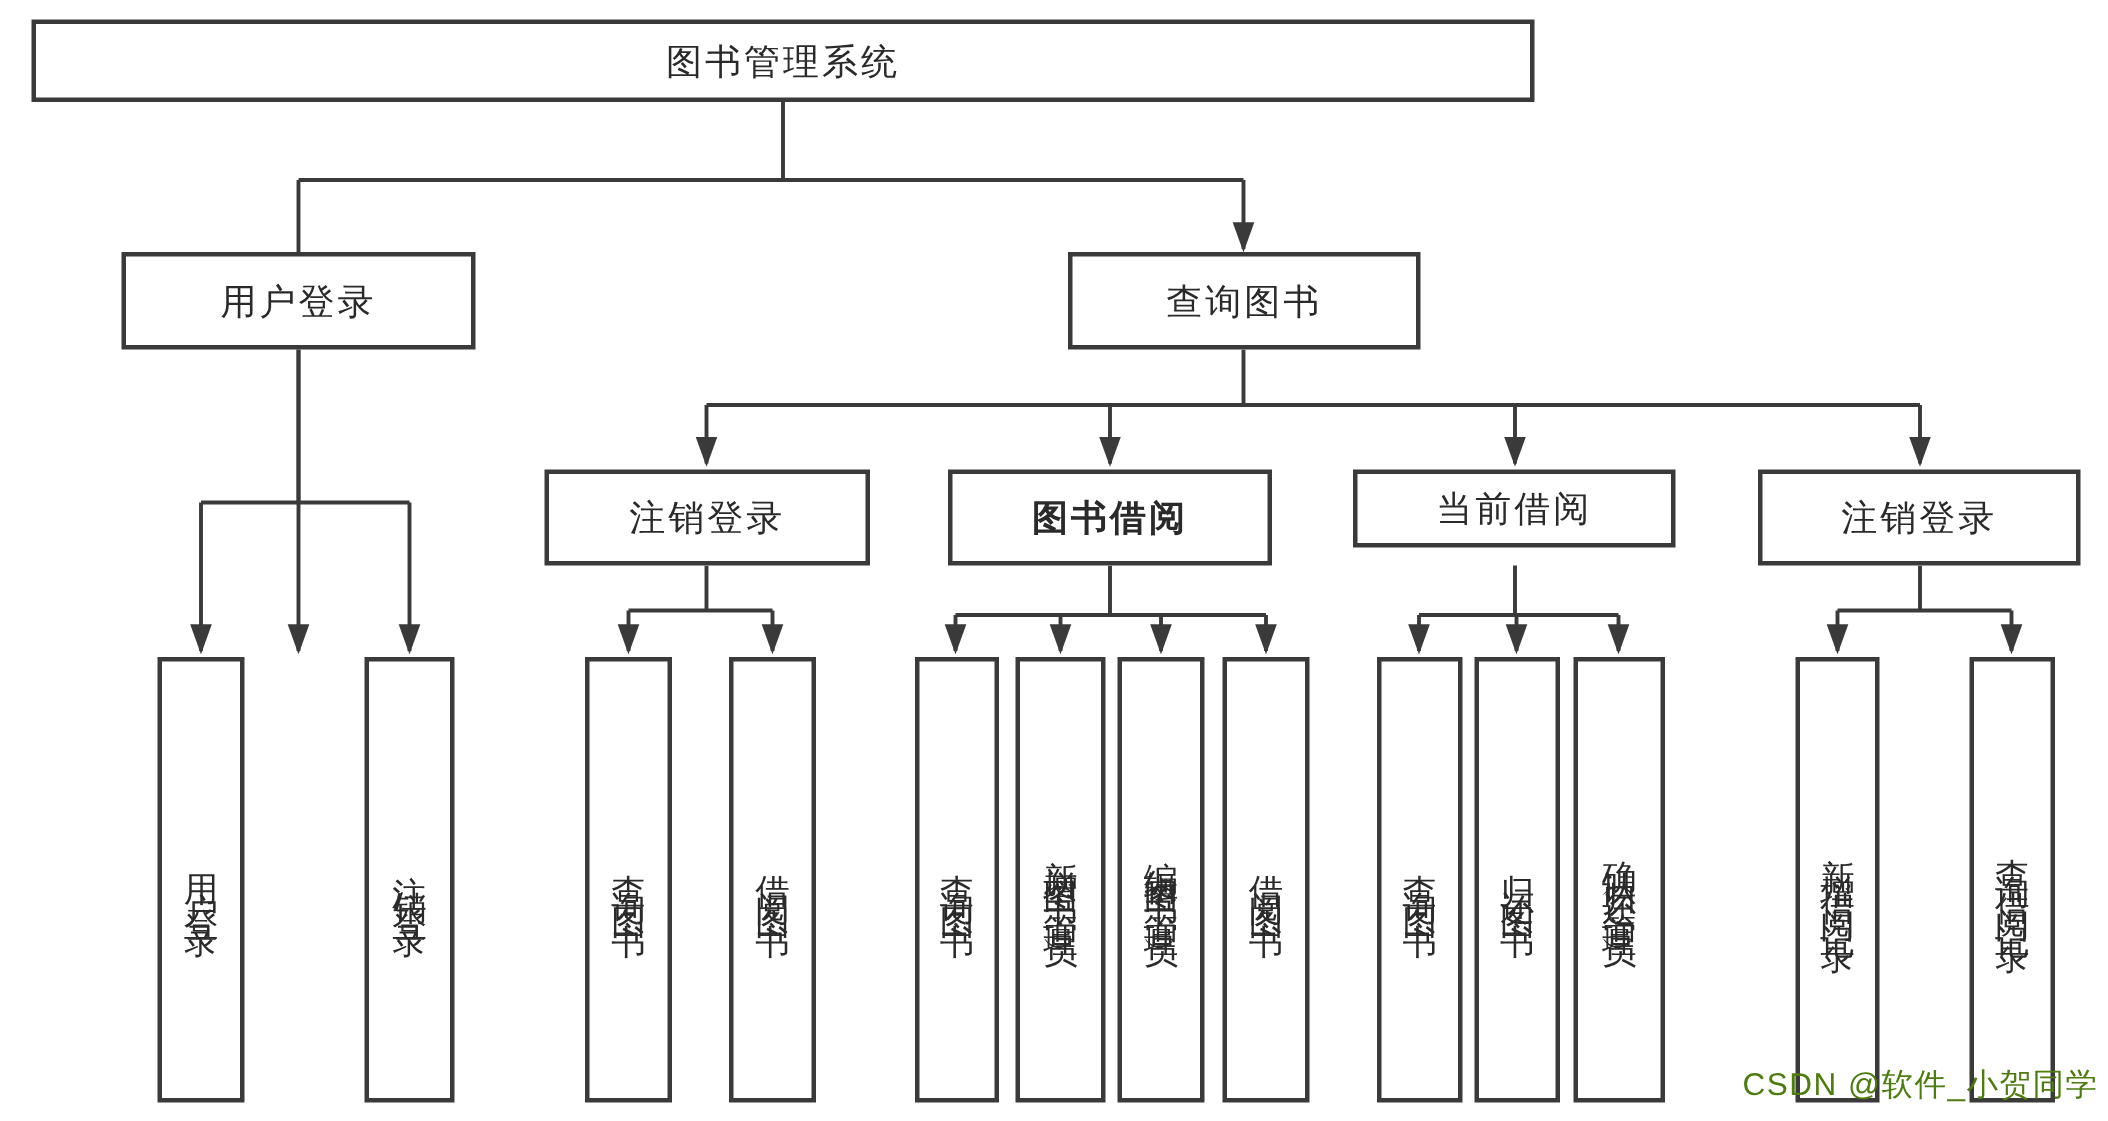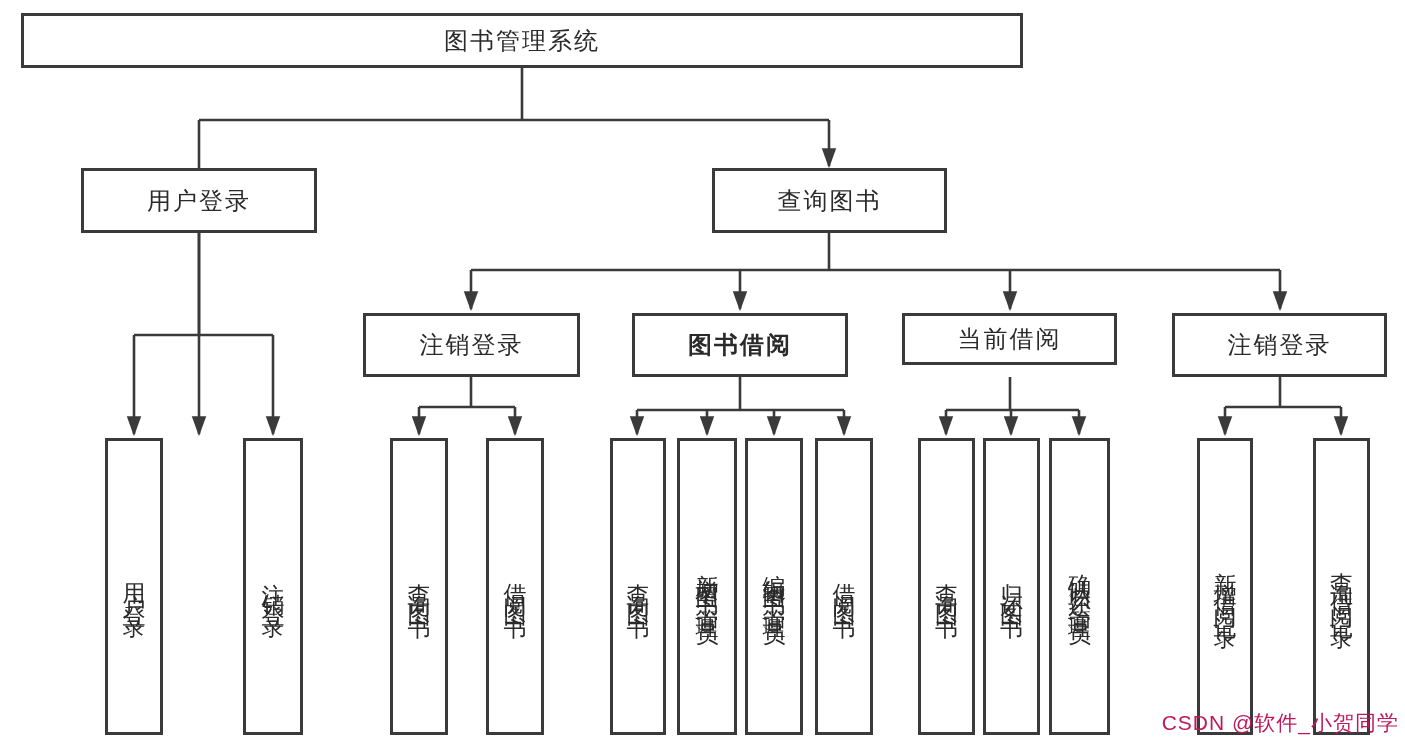--- a/index.html
+++ b/index.html
@@ -49,21 +49,21 @@
   }
   .v-node .v-label.v-long {
     letter-spacing: 7px;
   }
   #watermark {
     position: absolute;
     right: 6px;
     bottom: 10px;
     z-index: 5;
     font-size: 21px;
-    color: #be185d;
+    color: #4d7c0f;
     letter-spacing: 1px;
     white-space: nowrap;
   }
 </style>
 </head>
 <body>
 
 <div id="canvas">
 
   <svg id="connectors" viewBox="0 0 1405 747" xmlns="http://www.w3.org/2000/svg">

